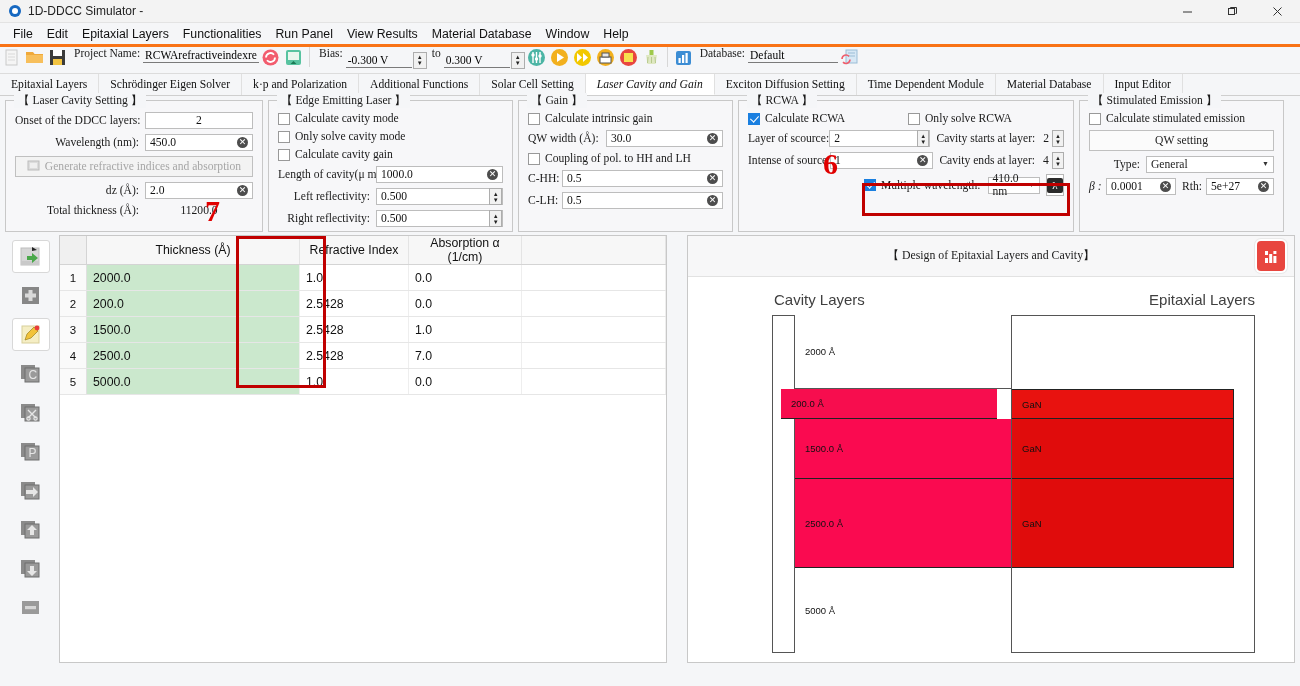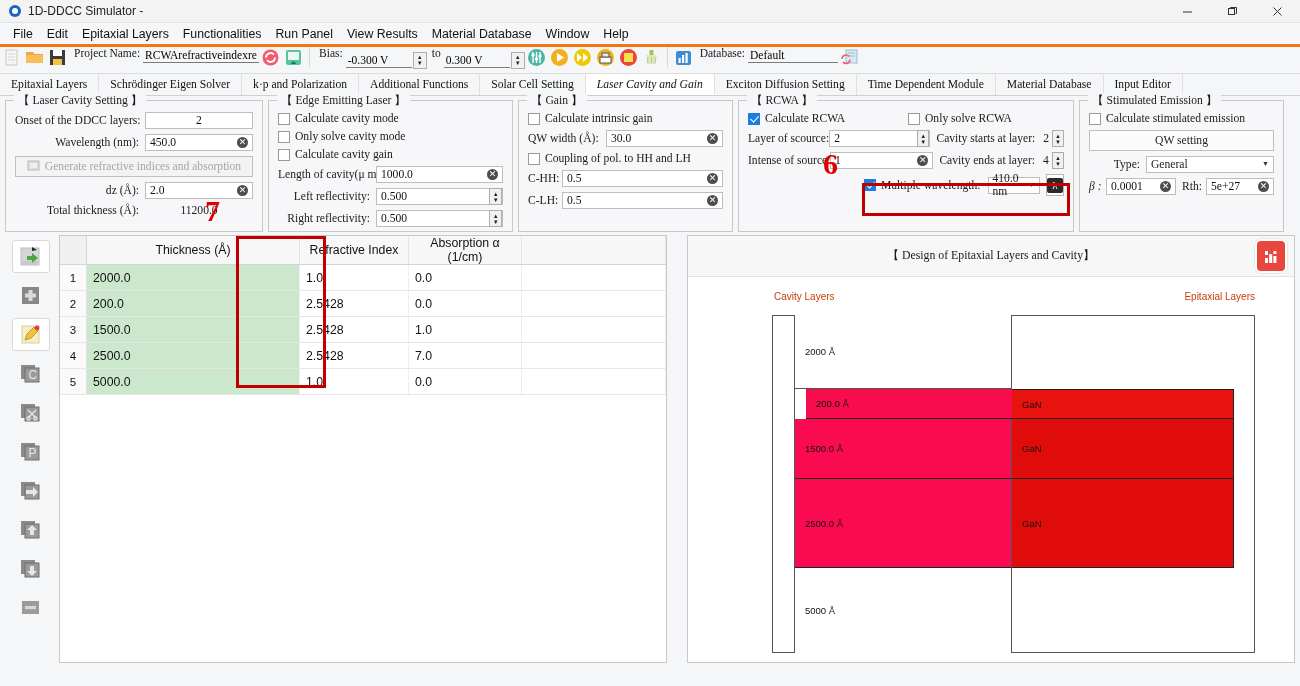--- a/index.html
+++ b/index.html
@@ -112,22 +112,22 @@
   .design{flex:1;border:1px solid #c8c8c8;background:#fff;margin-left:20px;position:relative;
      box-sizing:border-box;}
   .design-hdr{height:40px;background:#f7f7f8;border-bottom:1px solid #e2e2e2;
      display:flex;align-items:center;justify-content:center;position:relative;}
   .design-hdr .t{font-size:11.8px;}
   .chartbtn{position:absolute;right:9px;top:5px;width:28px;height:30px;background:#e8463f;
      border-radius:4px;display:flex;align-items:center;justify-content:center;
      box-shadow:0 0 0 2px #fff, 0 0 0 3px #e9e9e9;}
   .stage{position:absolute;left:0;top:40px;right:0;bottom:0;}
   .diagram{position:absolute;left:84px;top:39px;width:483px;height:338px;}
-  .dlabel{position:absolute;font-family:"Liberation Sans",sans-serif;font-size:10px;
-     color:#c2410c;top:-24px;}
+  .dlabel{position:absolute;font-family:"Liberation Sans",sans-serif;font-size:15px;
+     color:#404040;top:-24px;}
   .outerbox{position:absolute;left:0;top:0;width:483px;height:338px;border:1px solid #555;
      box-sizing:border-box;}
   .cavcol{position:absolute;left:22px;top:0;width:218px;height:338px;border-left:1px solid #555;
      border-right:1px solid #555;box-sizing:border-box;}
   .layer{position:absolute;box-sizing:border-box;font-family:"Liberation Sans",sans-serif;
      font-size:9.5px;color:#111;display:flex;align-items:center;padding-left:10px;}
 </style>
 </head>
 <body>
 
@@ -653,21 +653,21 @@
       </div>
       <div class="stage">
         <div class="diagram">
           <div class="dlabel" style="left:2px">Cavity Layers</div>
           <div class="dlabel" style="right:0">Epitaxial Layers</div>
 
           <div class="outerbox"></div>
           <div class="cavcol"></div>
 
           <div class="layer" style="left:23px;top:0px;width:216px;height:74px;background:#ffffff;border-bottom:1px solid #555">2000 Å</div>
-          <div class="layer" style="left:34px;top:74px;width:216px;height:30px;background:#f70d4e;border-bottom:1px solid #222">200.0 Å</div>
+          <div class="layer" style="left:9px;top:74px;width:216px;height:30px;background:#f70d4e;border-bottom:1px solid #222">200.0 Å</div>
           <div class="layer" style="left:23px;top:104px;width:216px;height:60px;background:#fa0a50;border-bottom:1px solid #222">1500.0 Å</div>
           <div class="layer" style="left:23px;top:164px;width:216px;height:89px;background:#fa0a50;border-bottom:1px solid #222">2500.0 Å</div>
           <div class="layer" style="left:23px;top:253px;width:216px;height:85px;background:#ffffff">5000 Å</div>
 
           <div class="layer" style="left:240px;top:74px;width:222px;height:30px;background:#e8120f;border:1px solid #222;border-left:none">GaN</div>
           <div class="layer" style="left:240px;top:104px;width:222px;height:60px;background:#e00c0c;border:1px solid #222;border-left:none;border-top:none">GaN</div>
           <div class="layer" style="left:240px;top:164px;width:222px;height:89px;background:#e00c0c;border:1px solid #222;border-left:none;border-top:none">GaN</div>
         </div>
       </div>
     </div>

